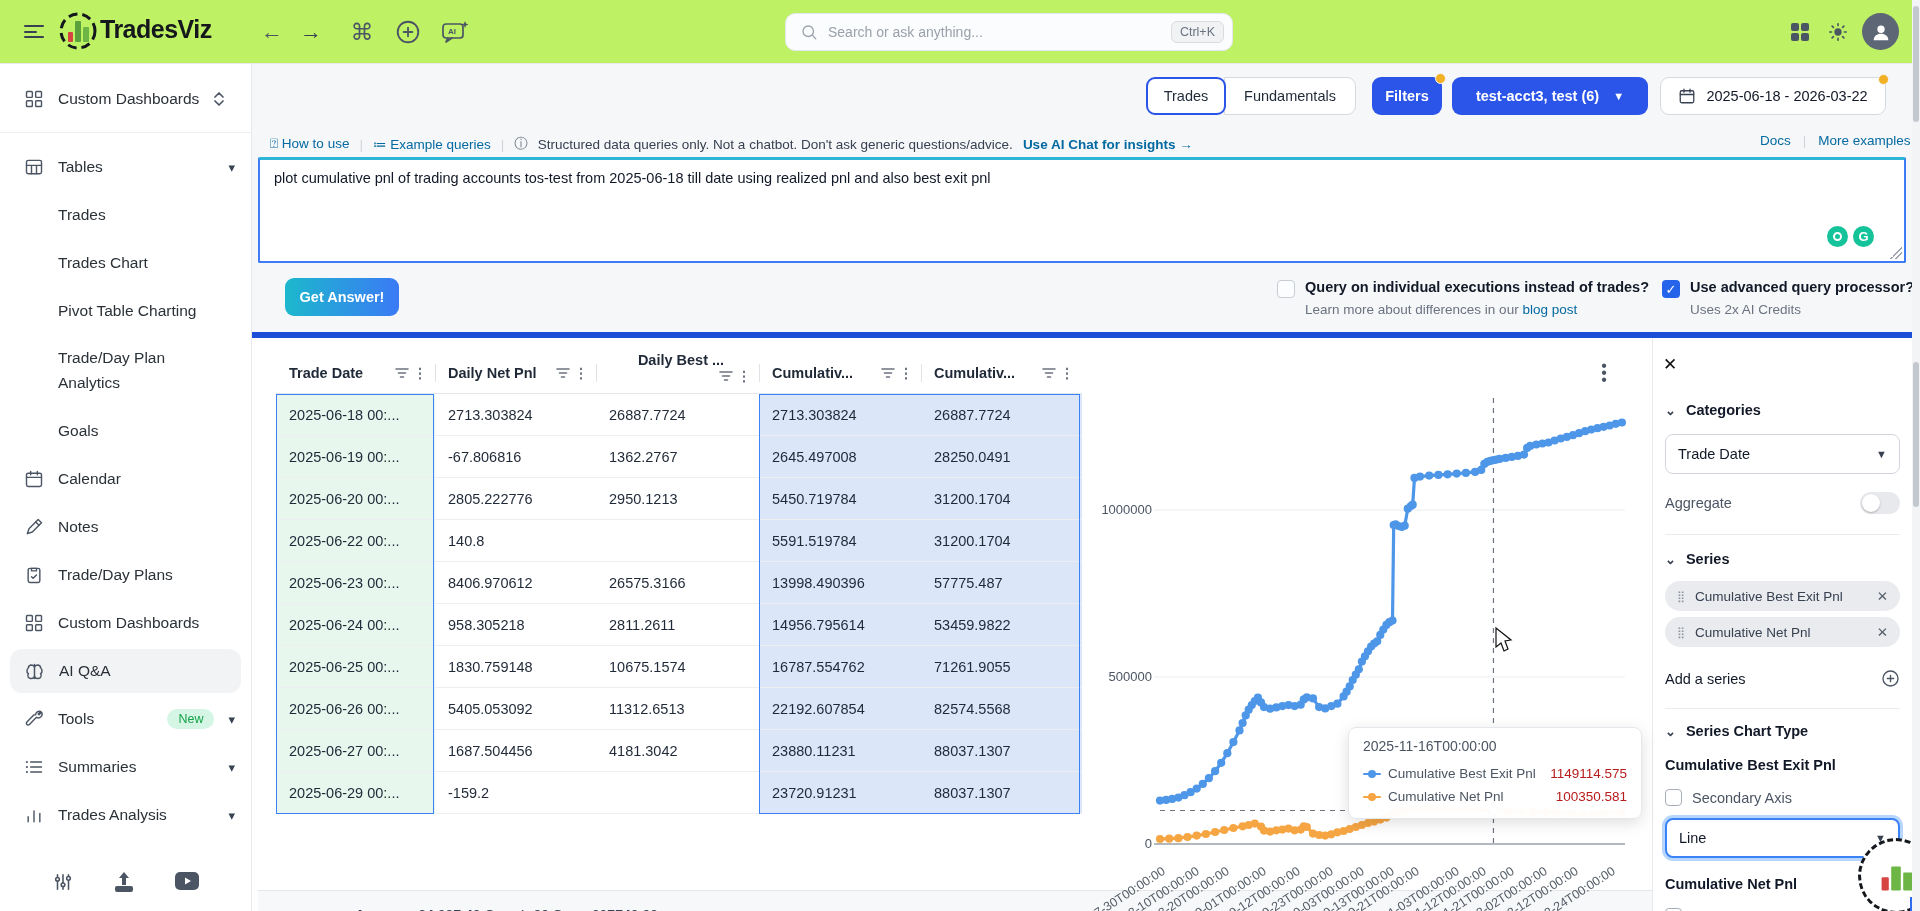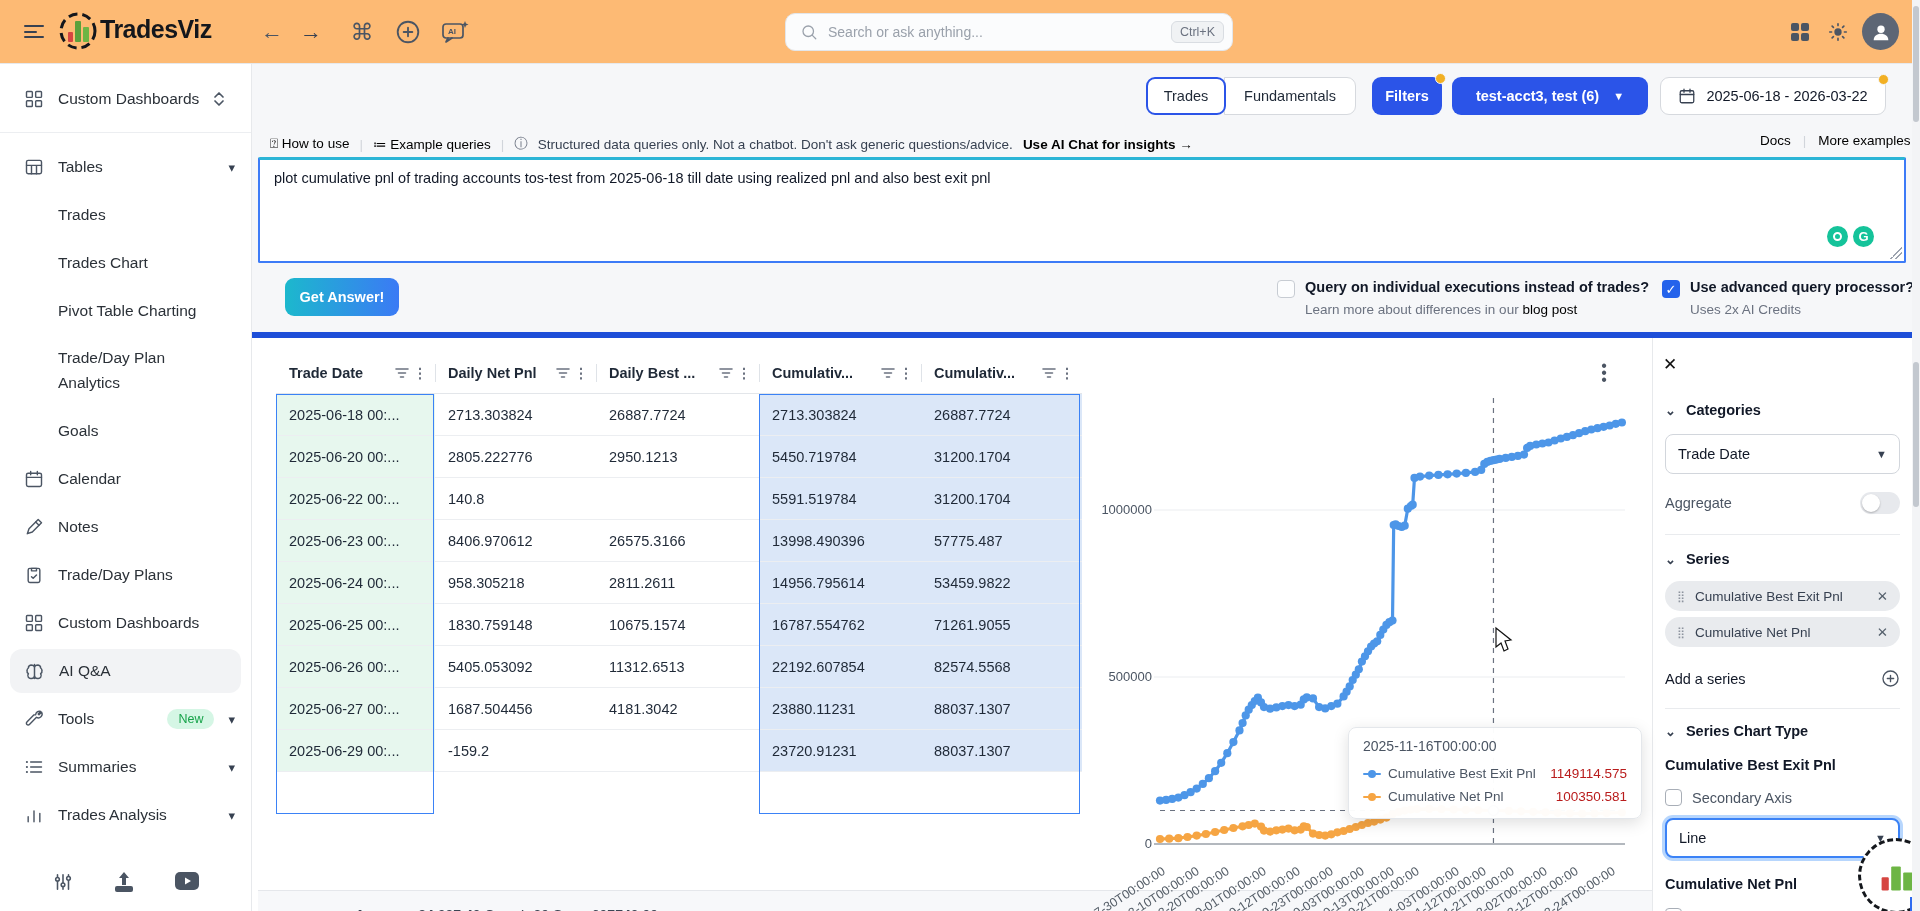--- a/index.html
+++ b/index.html
@@ -1,21 +1,21 @@
 <!DOCTYPE html>
 <html><head>
 <meta charset="utf-8">
 <style>
   * { margin:0; padding:0; box-sizing:border-box; }
   html,body { width:1920px; height:911px; overflow:hidden; background:#f6f7f9; font-family:"Liberation Sans",sans-serif; color:#1f2937; }
   #page { position:relative; width:1920px; height:911px; }
   .abs { position:absolute; }
 
   
-  #navbar { position:absolute; left:0; top:0; width:1920px; height:64px; background:#fdba74; border-bottom:1px solid #e7e9ec; z-index:30; }
+  #navbar { position:absolute; left:0; top:0; width:1920px; height:64px; background:#bef264; border-bottom:1px solid #e7e9ec; z-index:30; }
   .nav-icon { position:absolute; top:18px; width:28px; height:28px; display:flex; align-items:center; justify-content:center; color:#4b5563; cursor:pointer; }
   #hamburger span { display:block; height:2.4px; background:#374151; border-radius:2px; margin:3.1px 0; }
   #logo-text { position:absolute; left:100px; top:15px; font-size:25px; font-weight:bold; color:#14171c; letter-spacing:-.5px; }
   #search-box { position:absolute; left:785px; top:13px; width:448px; height:38px; background:#fbfcfd; border:1px solid #e3e6ea; border-radius:10px; display:flex; align-items:center; padding:0 8px 0 14px; }
   #search-box input { flex:1; border:none; outline:none; background:transparent; font-size:14px; color:#374151; font-family:inherit; }
   #search-box input::placeholder { color:#9aa1ab; }
   .kbd { background:#f0f2f4; border:1px solid #d9dde2; border-radius:6px; font-size:12.5px; color:#6b7280; padding:3px 8px; }
   #avatar { position:absolute; left:1862px; top:13px; width:37px; height:37px; border-radius:50%; background:#5d6675; display:flex; align-items:center; justify-content:center; }
 
   
@@ -32,21 +32,21 @@
   .side-footer { position:absolute; left:0; bottom:18px; width:252px; display:flex; justify-content:center; gap:38px; color:#4b5563; }
   svg.ic { stroke:#4b5563; fill:none; stroke-width:1.7; stroke-linecap:round; stroke-linejoin:round; }
 
   
   .btn { position:absolute; top:77px; height:38px; border-radius:9px; display:flex; align-items:center; justify-content:center; font-size:14.5px; cursor:pointer; }
   .btn-blue { background:#2b54e8; color:#fff; font-weight:bold; }
   .dot-badge { position:absolute; right:-4px; top:-4px; width:11px; height:11px; border-radius:50%; background:#f2b024; border:1.5px solid #f6f7f9; }
 
   
   #help-row { position:absolute; left:270px; top:133px; height:22px; display:flex; align-items:center; gap:10px; font-size:13.5px; }
-  .link-blue { color:#000000; cursor:pointer; }
+  .link-blue { color:#0369a1; cursor:pointer; }
   .sep-v { color:#d1d5db; }
   #docs-row { position:absolute; left:1760px; top:133px; display:flex; gap:12px; font-size:13.5px; }
 
   
   #query-card { position:absolute; left:258px; top:157px; width:1648px; height:106px; background:#fff; border:2px solid #3d7bf7; border-top:3px solid #2cb5d6; border-radius:2px; }
   #query-text { position:absolute; inset:10px 14px; width:1612px; height:80px; border:none; outline:none; resize:none; font-family:inherit; font-size:14.5px; color:#111827; background:transparent; }
   .gram-ic { position:absolute; width:21px; height:21px; border-radius:50%; background:#15c39a; color:#fff; font-size:13px; font-weight:bold; display:flex; align-items:center; justify-content:center; }
   #resize-grip { position:absolute; right:2px; bottom:2px; width:12px; height:12px; background:linear-gradient(135deg,transparent 50%,#9ca3af 50%,#9ca3af 56%,transparent 56%,transparent 70%,#9ca3af 70%,#9ca3af 76%,transparent 76%); }
 
   
@@ -383,21 +383,21 @@
           </div>
           <div class="th" style="width: 161px;">
             <span>Daily Net Pnl</span>
             <span class="flt">
               <svg width="14" height="12" viewBox="0 0 14 12" stroke="#6b7280" stroke-width="1.6" stroke-linecap="round">
                 <path d="M1 2h12M3.5 6h7M5.5 10h3"></path>
               </svg>
               <span style="color:#6b7280;font-size:14px;padding:0 2px;">⋮</span>
             </span>
           </div>
-          <div class="th" style="width: 163px;">
+          <div class="th" style="width: 163px; flex-direction: column;">
             <span>Daily Best ...</span>
             <span class="flt">
               <svg width="14" height="12" viewBox="0 0 14 12" stroke="#6b7280" stroke-width="1.6" stroke-linecap="round">
                 <path d="M1 2h12M3.5 6h7M5.5 10h3"></path>
               </svg>
               <span style="color:#6b7280;font-size:14px;padding:0 2px;">⋮</span>
             </span>
           </div>
           <div class="th" style="width: 162px;">
             <span>Cumulativ...</span>
@@ -417,20 +417,27 @@
               <span style="color:#6b7280;font-size:14px;padding:0 2px;">⋮</span>
             </span>
           </div>
         </div>
         <div class="tr">
           <div class="td c0" style="width: 159px;">2025-06-18 00:...</div>
           <div class="td c1" style="width: 161px;">2713.303824</div>
           <div class="td c2" style="width: 163px;">26887.7724</div>
           <div class="td c3" style="width: 162px;">2713.303824</div>
           <div class="td c4" style="width: 161px;">26887.7724</div>
+        </div>
+        <div class="tr">
+          <div class="td c0" style="width: 159px;">2025-06-19 00:...</div>
+          <div class="td c1" style="width: 161px;">-67.806816</div>
+          <div class="td c2" style="width: 163px;">1362.2767</div>
+          <div class="td c3" style="width: 162px;">2645.497008</div>
+          <div class="td c4" style="width: 161px;">28250.0491</div>
         </div>
         <div class="tr">
           <div class="td c0" style="width: 159px;">2025-06-20 00:...</div>
           <div class="td c1" style="width: 161px;">2805.222776</div>
           <div class="td c2" style="width: 163px;">2950.1213</div>
           <div class="td c3" style="width: 162px;">5450.719784</div>
           <div class="td c4" style="width: 161px;">31200.1704</div>
         </div>
         <div class="tr">
           <div class="td c0" style="width: 159px;">2025-06-22 00:...</div>

